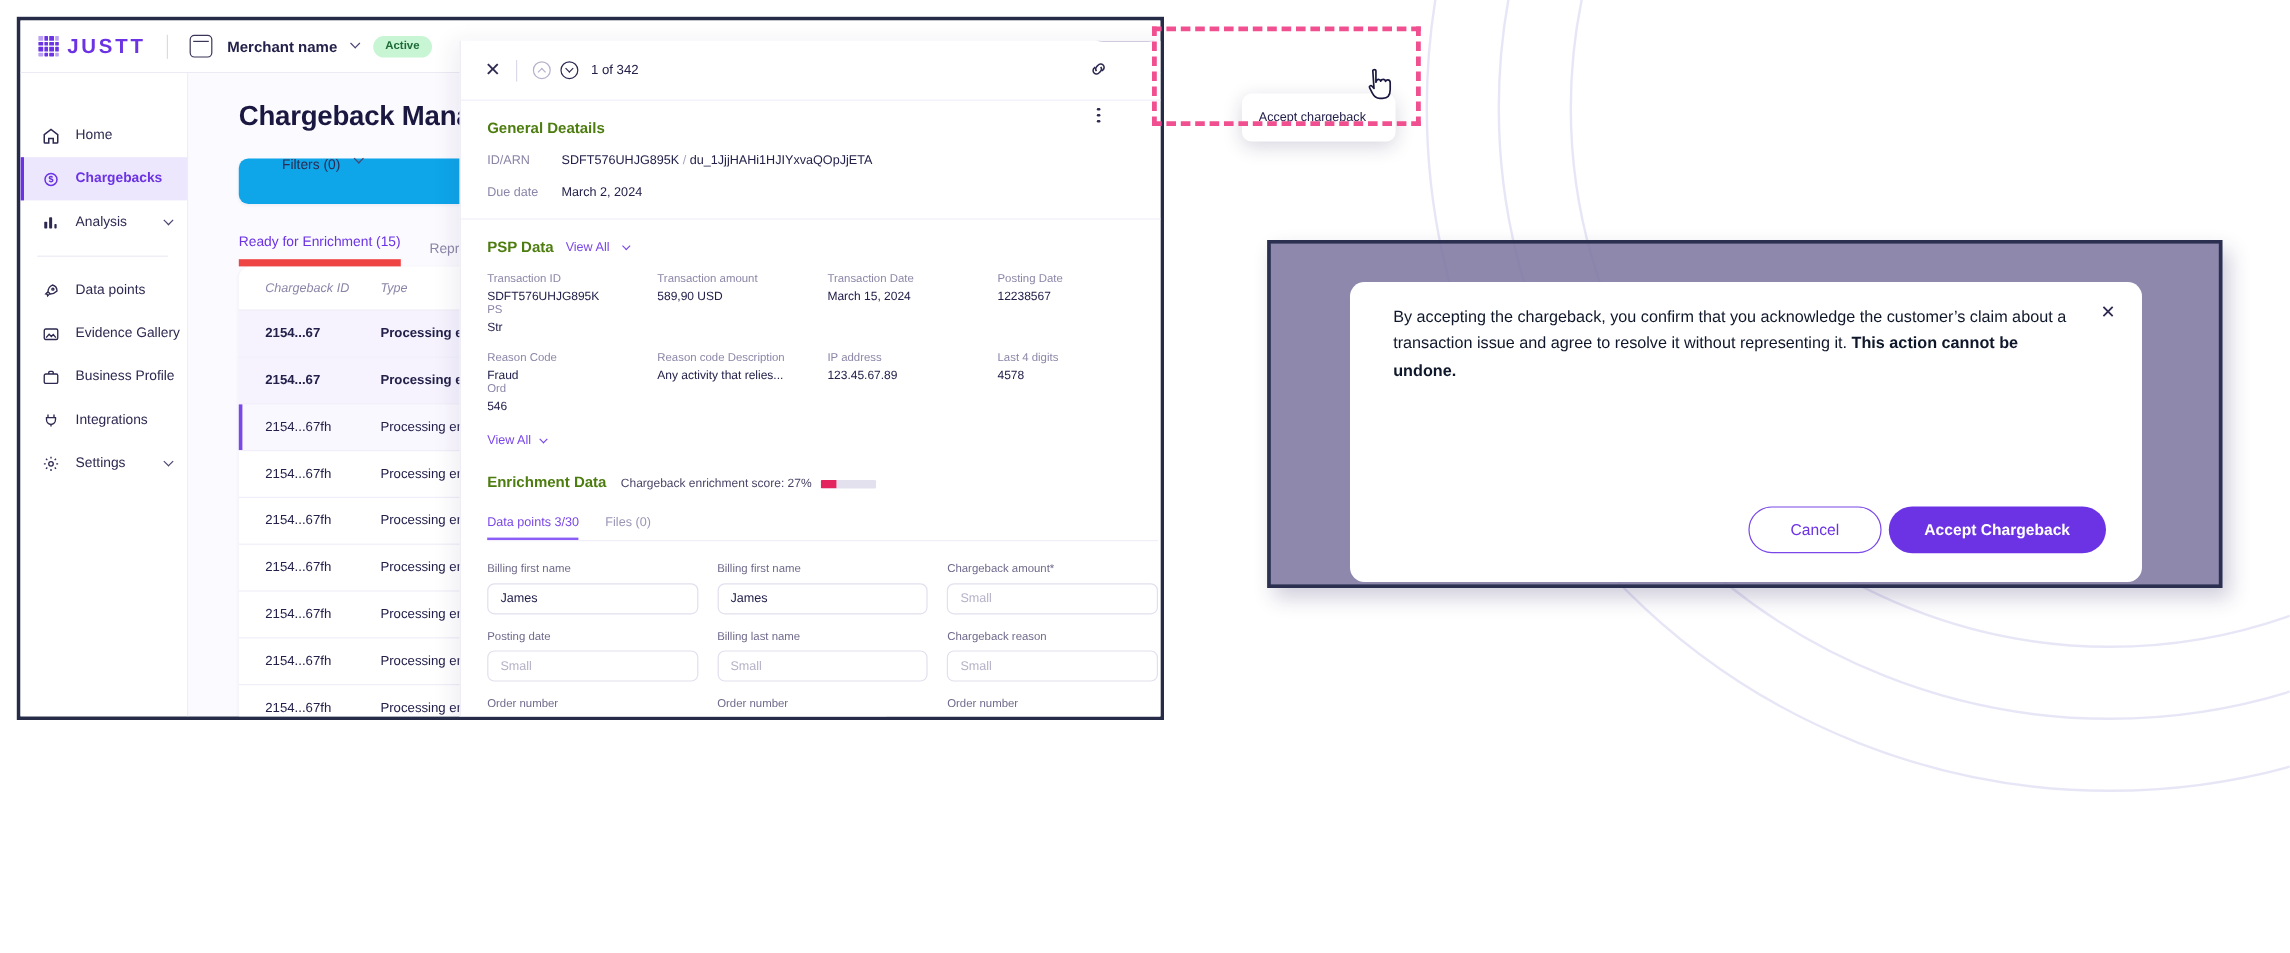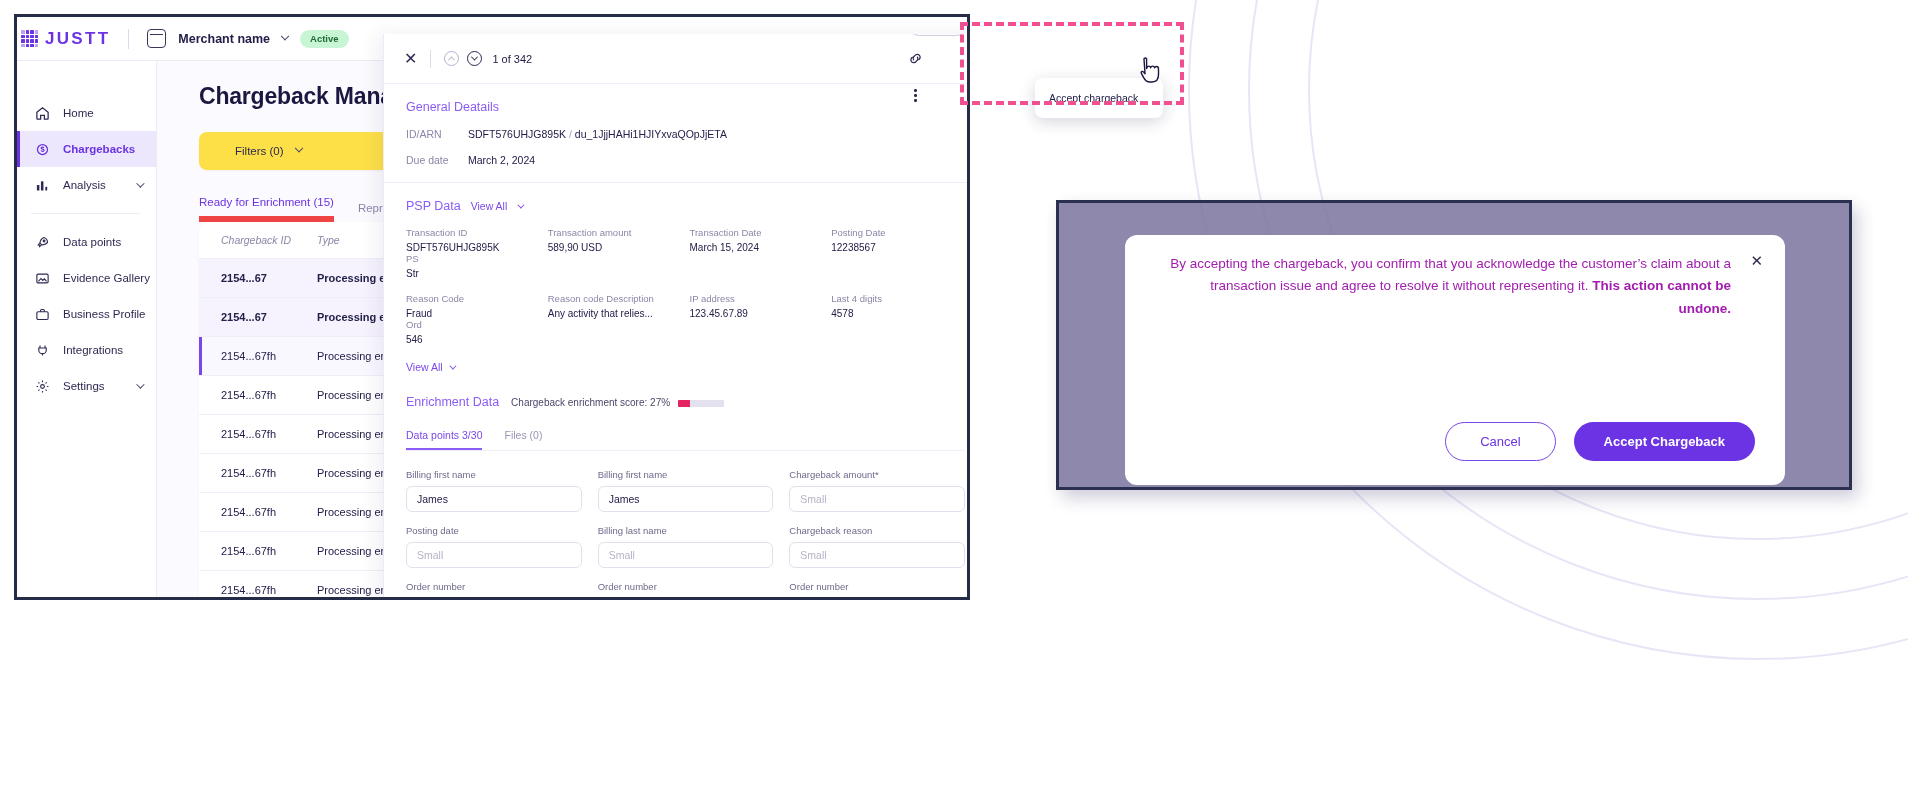--- a/index.html
+++ b/index.html
@@ -21,21 +21,21 @@
   
   .app-window {
     position: absolute; left: 14px; top: 14px;
     width: 956px; height: 586px;
     background: #fff;
     border: 3px solid #262b47;
     overflow: hidden;
   }
   .topbar {
     height: 44px; background: #fff; border-bottom: 1px solid #eceaf5;
-    display: flex; align-items: center; padding-left: 4px; gap: 12px;
+    display: flex; align-items: center; padding-left: 15px; gap: 12px;
   }
   .logo-wrap { display: flex; align-items: center; gap: 7px; }
   .logo-grid { width: 17px; height: 17px; display: grid; grid-template-columns: repeat(4,1fr); grid-template-rows: repeat(4,1fr); gap: 1px; }
   .logo-grid i { background: #6b33e3; border-radius: 0.5px; display:block; }
   .logo-grid i.dim { background: #b9a0f2; }
   .logo-text { font-size: 17px; font-weight: 700; color: #6b33e3; letter-spacing: 2.3px; }
   .tb-divider { width: 1px; height: 20px; background: #ddd9ea; margin: 0 6px; }
   .cal-icon { width: 19px; height: 19px; border: 1.3px solid #3a3559; border-radius: 4px; position: relative; }
   .cal-icon::before { content:""; position:absolute; left:2px; right:2px; top:3.5px; height:1.3px; background:#3a3559; }
   .merchant { font-size: 12.5px; font-weight: 700; color: #23204a; }
@@ -47,21 +47,21 @@
   .nav-item { display:flex; align-items:center; gap:13px; height:36px; padding-left:18px; position:relative; font-size:11.5px; color:#2d2950; font-weight:500; cursor:pointer;}
   .nav-item.active { background:#ece7fd; color:#6b33e3; font-weight:600; }
   .nav-item.active::before { content:""; position:absolute; left:0; top:0; bottom:0; width:3px; background:#6b33e3; }
   .nav-ico { width:15px; height:15px; flex:none; display:flex; align-items:center; justify-content:center; }
   .nav-ico svg { width:15px; height:15px; }
   .nav-chev { margin-left:auto; margin-right:14px; width:6px; height:6px; border-right:1.5px solid #4a4470; border-bottom:1.5px solid #4a4470; transform:rotate(45deg) translateY(-2px); }
   .nav-sep { height:1px; background:#eceaf5; margin:10px 16px 10px 14px; }
 
   .content { flex:1; background:#fbfafe; padding: 22px 0 0 42px; overflow:hidden; position:relative; }
   .page-title { font-size:23px; font-weight:700; color:#1a1740; letter-spacing:-0.2px; }
-  .filters-card { margin-top:22px; width: 360px; height:38px; background:#fde047; border-radius:8px; display:flex; align-items:center; padding-left:36px; box-shadow:0 1px 2px rgba(40,30,90,.05); }
+  .filters-card { margin-top:22px; width: 360px; height:38px; background:#0ea5e9; border-radius:8px; display:flex; align-items:flex-start; padding-left:36px; box-shadow:0 1px 2px rgba(40,30,90,.05); }
   .filters-label { font-size:11.5px; color:#2d2950; font-weight:500; }
   .tabs-row { margin-top:26px; display:flex; gap:24px; align-items:flex-end; }
   .tab { font-size:11.5px; color:#8b86a8; padding-bottom:8px; cursor:pointer; white-space:nowrap; }
   .tab.active { color:#6b33e3; border-bottom:6px solid #ef4444; }
   .table-card { margin-top:0; background:#fff; border-radius:10px 10px 0 0; width: 540px; box-shadow:0 1px 3px rgba(40,30,90,.05); }
   .th-row { display:flex; padding:12px 0 12px 22px; }
   .th { font-size:10.5px; color:#8b86a8;font-style:italic; }
   .th.c1 { width:96px; } .th.c2 { width:150px; }
   .tr { display:flex; padding:13px 0 13px 22px; border-top:1px solid #f0eef8; position:relative; }
   .tr.hl { background:#f6f3fe; }
@@ -87,21 +87,21 @@
   .circ-btn.up i { transform: rotate(-135deg) translate(-1px,-1px); }
   .circ-btn.down i { transform: rotate(45deg) translate(-1px,-1px); border-color:#2d2950; }
   .dh-count { font-size:11px; color:#23204a; margin-left:10px; }
   .dh-right { margin-left:auto; display:flex; align-items:flex-start; gap:14px;flex-direction:column; }
   .log-btn { display:flex; align-items:center; gap:5px; border:1px solid #cfcade; border-radius:14px; padding:5px 12px; font-size:11px; color:#23204a; cursor:pointer; background:#fff; }
   .link-ico { cursor:pointer; }
   .kebab { width:18px; height:22px; display:flex; flex-direction:column; align-items:center; justify-content:center; gap:2.5px; cursor:pointer; }
   .kebab span { width:2.6px; height:2.6px; border-radius:50%; background:#2d2950; display:block; }
 
   .detail-body { padding: 16px 22px 0 22px; }
-  .sec-title { font-size:12.5px; font-weight:400; color:#8b5cf6; }
+  .sec-title { font-size:12.5px; font-weight:700; color:#4d7c0f; }
   .kv-row { display:flex; align-items:center; margin-top:14px; }
   .kv-k { width:62px; font-size:10.5px; color:#8b86a8; flex:none; }
   .kv-v { font-size:10.5px; color:#23204a; }
   .kv-v .muted { color:#a9a4c0; }
   .pill-warn { background:#fbd7e4; color:#8a2a52; font-size:9px; padding:4px 9px; border-radius:10px; }
   .info-ico { width:12px; height:12px; border:1.2px solid #8b86a8; border-radius:50%; display:inline-flex; align-items:center; justify-content:center; font-size:8px; color:#8b86a8; margin-left:8px; font-family:"Liberation Serif",serif; }
   .hr { height:1px; background:#f0eef8; margin:16px -22px 0 -22px; }
 
   .sec-head { display:flex; align-items:center; gap:10px; margin-top:16px; }
   .view-all { font-size:10.5px; color:#7a47e8; cursor:pointer; }
@@ -139,23 +139,23 @@
     border:3px solid #2b3050;
     box-shadow: 6px 8px 16px rgba(40,30,90,.22);
     z-index:40;
   }
   .modal {
     position:absolute; left:66px; top:32px; width:660px; height:250px;
     background:#fff; border-radius:12px;
   }
   .modal-close { position:absolute; right:22px; top:18px; font-size:15px; color:#2d2950; cursor:pointer; line-height:1; font-weight:400; }
   .modal-title { font-size:23px; font-weight:700; color:#1a1740; padding:28px 0 0 36px; }
-  .modal-text { font-size:13.5px; color:#a21caf; line-height:1.65; padding:18px 54px 0 36px;text-align:right; }
+  .modal-text { font-size:13.5px; color:#0f172a; line-height:1.65; padding:18px 54px 0 36px; }
   .modal-text b { font-weight:700; }
-  .modal-actions { position:absolute; right:30px; bottom:24px; display:flex; gap:18px; }
+  .modal-actions { position:absolute; right:30px; bottom:24px; display:flex; gap:6px; }
   .btn-cancel { border:1px solid #7a47e8; color:#6b33e3; background:#fff; border-radius:22px; padding:11px 34px; font-size:13px; font-family:"Liberation Sans",sans-serif; cursor:pointer; }
   .btn-accept { border:none; color:#fff; background:#6b33e3; border-radius:22px; padding:12px 30px; font-size:13px; font-weight:700; font-family:"Liberation Sans",sans-serif; cursor:pointer; }
 </style>
 </head>
 <body>
 
 <div id="root">
 
   <div class="arcs">
     <div class="arc a1"></div>

